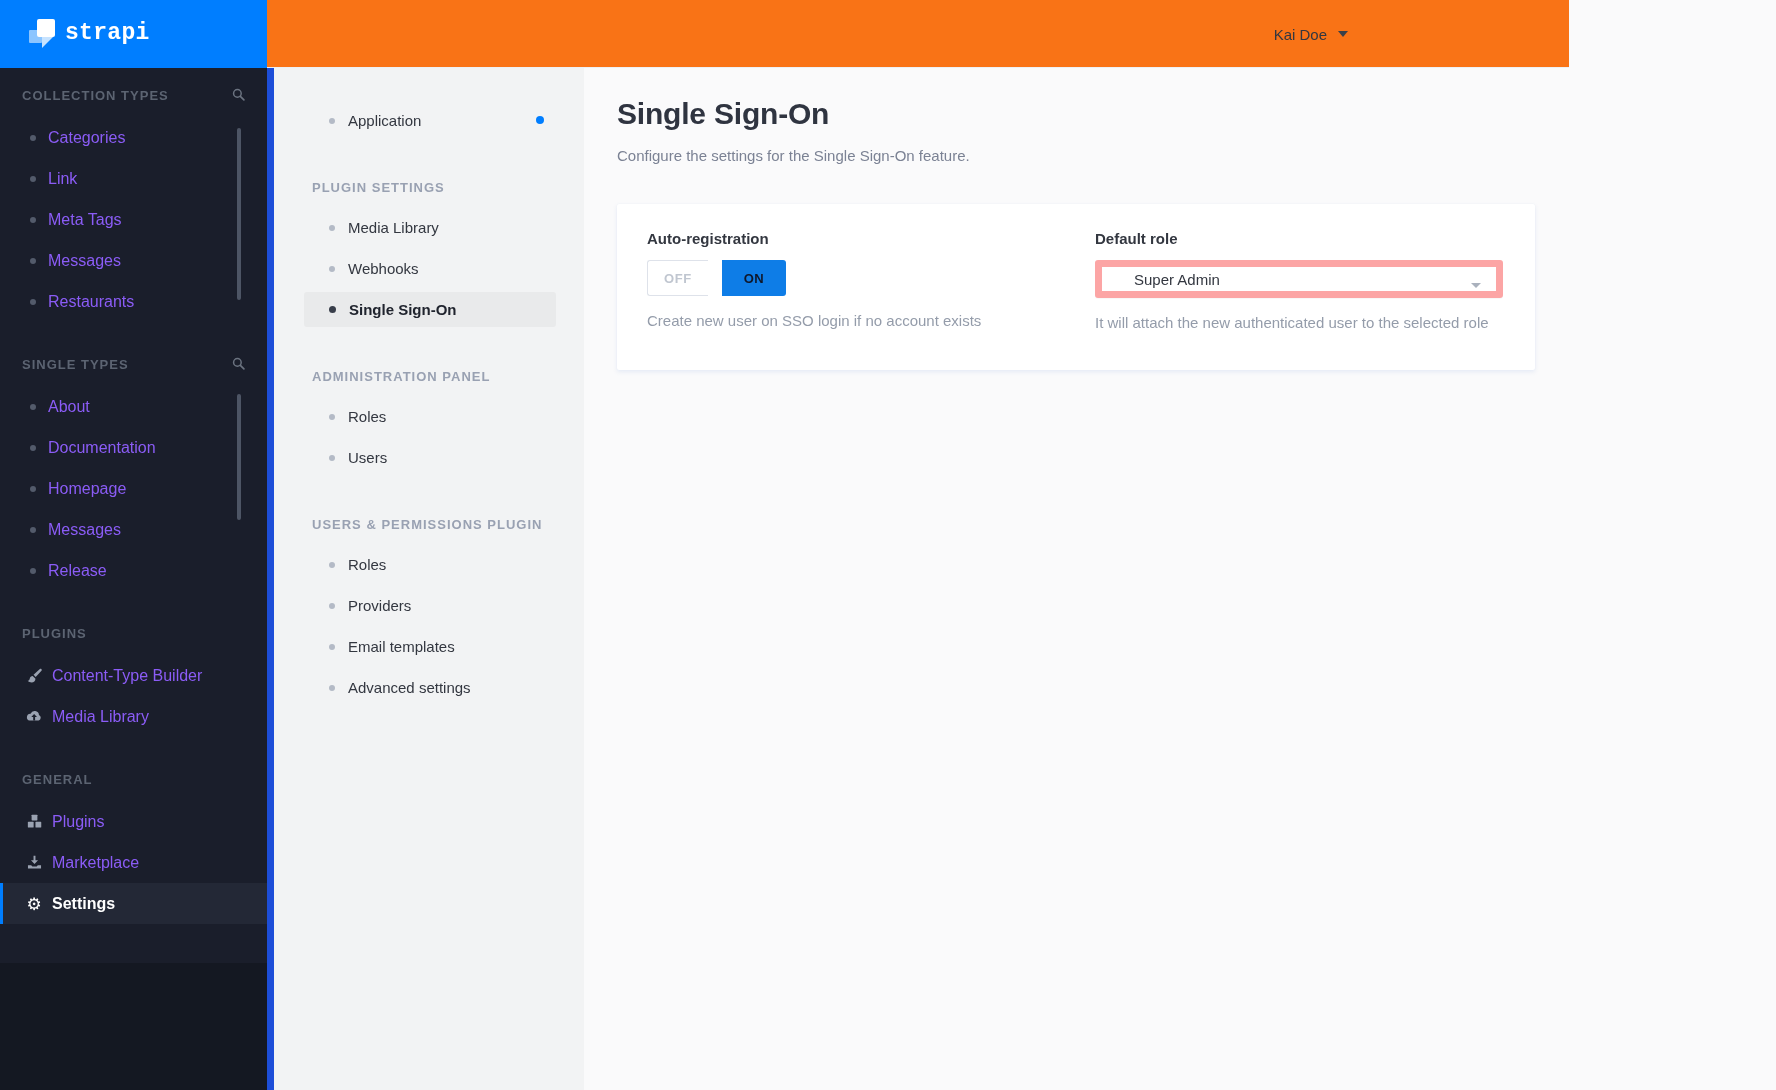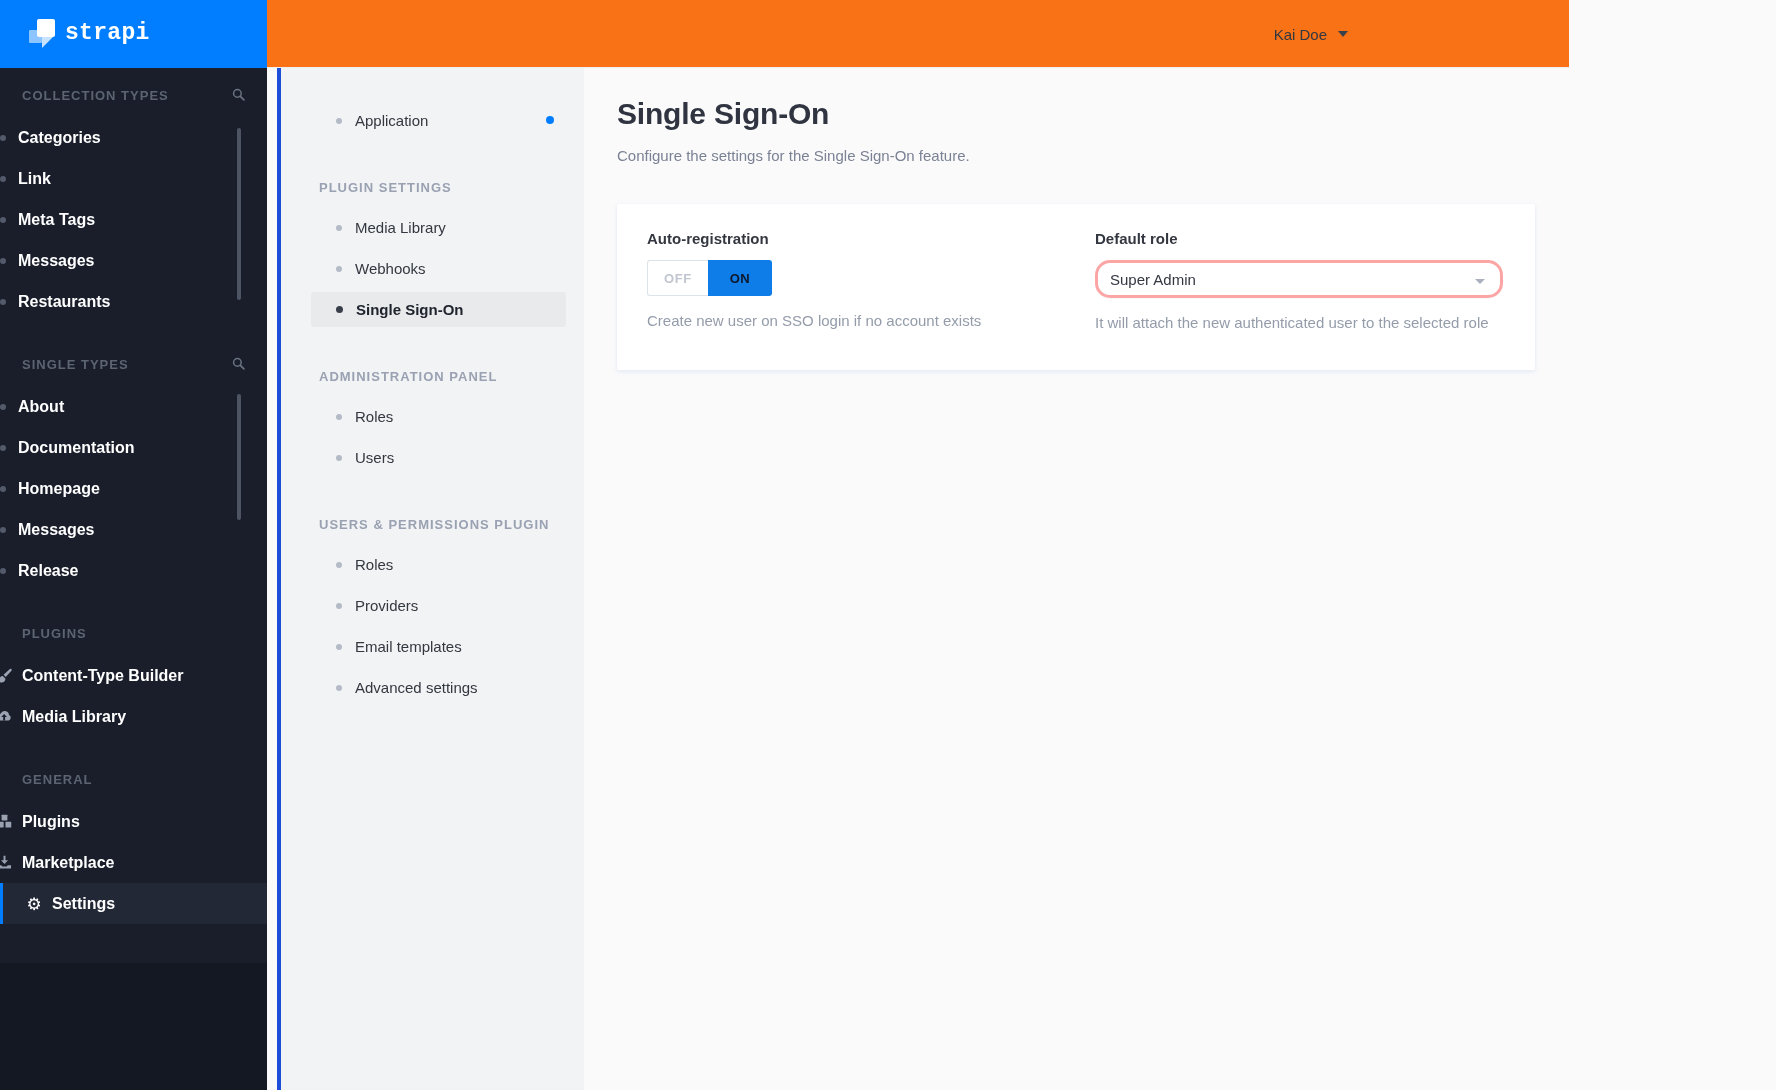--- a/index.html
+++ b/index.html
@@ -18,37 +18,37 @@
   .m2 { position:absolute; left:3px; top:14px; width:13px; height:13px; background:rgba(255,255,255,0.55); border-radius:1px; }
   .m3 { position:absolute; left:16px; top:21px; width:0; height:0; border-top:11px solid rgba(255,255,255,0.78); border-right:11px solid transparent; }
   .brand-name { color:#fff; font-size:23px; font-weight:bold; letter-spacing:0.3px; margin-left:7px; margin-top:-3px; }
 
   #side-menu { position:absolute; left:0; top:68px; width:267px; }
   .side-section { padding-top:36px; }
   .side-section.first { padding-top:21px; }
   .side-header { height:14px; line-height:14px; padding:0 22px; display:flex; justify-content:space-between; align-items:center;
                  font-size:13px; font-weight:bold; color:#5c6472; letter-spacing:1px; }
   .side-list { list-style:none; margin:14px 0 0 0; padding:0; }
-  .side-item { height:41px; display:flex; align-items:center; font-size:16px; color:#ffffff; cursor:pointer;font-weight:bold; }
+  .side-item { height:41px; display:flex; align-items:center; padding-left:30px; font-size:16px; color:#8b5cf6; cursor:pointer; }
   .side-item .bullet { width:6px; height:6px; border-radius:50%; background:#535b6b; margin-right:12px; flex:none; }
   .side-item .s-icon { width:16px; height:16px; margin-right:10px; margin-left:-4px; flex:none; display:flex; align-items:center; justify-content:center; }
   .side-item.active { background:#232836; border-left:3px solid #007eff; padding-left:27px; color:#ffffff; font-weight:bold; }
   .gear-glyph { font-family:"DejaVu Sans", sans-serif; font-size:17px; color:#ffffff; line-height:16px; }
   .scroll-thumb { position:absolute; left:237px; width:4px; border-radius:2px; background:#4d5565; }
   #scroll-thumb-ct { top:128px; height:172px; }
   #scroll-thumb-st { top:394px; height:126px; }
 
   
   #topbar { position:absolute; left:267px; top:0; width:1302px; height:68px; background:#f97316; border-bottom:1px solid #eef0f3; }
   #user-menu { position:absolute; right:221px; top:0; height:68px; display:flex; align-items:center; cursor:pointer; }
   #user-name { font-size:15px; color:#333740; }
   .caret-down { width:0; height:0; border-left:5px solid transparent; border-right:5px solid transparent; border-top:6px solid #3a4049; margin-left:11px; }
 
   
-  #subnav { position:absolute; left:277px; top:68px; width:317px; height:1022px; background:#f2f3f4; border-left:4px solid #1d4ed8; padding-top:32px; }
+  #subnav { position:absolute; left:267px; top:68px; width:317px; height:1022px; background:#f2f3f4; border-left:7px solid #1d4ed8; padding-top:32px; }
   .sub-row { height:41px; display:flex; align-items:center; position:relative; padding-left:55px; font-size:15px; color:#333740; cursor:pointer; }
   .sub-bullet { width:6px; height:6px; border-radius:50%; background:#b4bac6; margin-right:13px; flex:none; position:relative; z-index:1; }
   .sub-label { position:relative; z-index:1; }
   .sub-row.active .sub-label { font-weight:bold; color:#20242e; }
   .sub-row.active .sub-bullet { background:#383e4a; width:7px; height:7px; }
   .active-bg { position:absolute; left:30px; right:28px; top:3px; bottom:3px; background:#e9eaeb; border-radius:3px; }
   .notif-dot { position:absolute; right:40px; top:16px; width:8px; height:8px; border-radius:50%; background:#007eff; }
   .sub-section { margin-top:40px; }
   .sub-header { height:14px; line-height:14px; padding-left:38px; font-size:13px; font-weight:bold; color:#99a1b2; letter-spacing:1px; }
   .sub-list { margin-top:12px; }
@@ -59,28 +59,28 @@
   #page-title { margin:0; font-size:30px; line-height:28px; font-weight:bold; color:#2f3440; letter-spacing:-0.2px; }
   #page-subtitle { margin-top:19px; font-size:15px; color:#7b8294; }
 
   .card { margin-top:40px; width:918px; height:166px; background:#ffffff; border-radius:2px;
           box-shadow:0 2px 4px rgba(227,233,245,0.9), 0 0 1px rgba(227,233,245,0.9); display:flex; padding:26px 32px 0 30px; }
   .form-col { width:428px; flex:none; }
   .form-col.right { padding-left:20px; width:446px; }
   .field-label { font-size:15px; font-weight:bold; color:#333740; height:17px; line-height:17px; }
   .hint { margin-top:16px; font-size:15px; color:#949caa; }
 
-  .toggle { margin-top:13px; display:inline-flex; height:36px; border-radius:4px; }
+  .toggle { margin-top:13px; display:inline-flex; height:36px; border-radius:4px;gap:14px; }
   .toggle-off { width:61px; height:36px; background:#ffffff; border:1px solid #dee2ea; border-right:none; border-radius:3px 0 0 3px;
                 display:flex; align-items:center; justify-content:center; font-size:13px; font-weight:bold; letter-spacing:0.6px; color:#c0c6d0; cursor:pointer; }
   .toggle-on { width:64px; height:36px; background:#0e7de7; border-radius:0 3px 3px 0;
                display:flex; align-items:center; justify-content:center; font-size:13px; font-weight:bold; letter-spacing:0.6px; color:#0f172a; cursor:pointer; }
 
-  .select-box { margin-top:13px; width:408px; height:38px; background:#ffffff; border:3px solid #fca5a5; border-radius:15px;
-                display:flex; align-items:center; padding:0 12px; font-size:15px; color:#333740; position:relative; cursor:pointer;
+  .select-box { margin-top:13px; width:408px; height:38px; background:#ffffff; border:7px solid #fca5a5; border-radius:3px;
+                display:flex; align-items:center; padding:0 32px; font-size:15px; color:#333740; position:relative; cursor:pointer;
                 box-shadow:0 1px 1px rgba(16,22,34,0.03); }
   .select-caret { position:absolute; right:15px; top:16px; width:0; height:0; border-left:5px solid transparent; border-right:5px solid transparent; border-top:5px solid #aab1bd; }
 </style>
 </head>
 <body>
 
 <div id="sidebar">
   <div id="sidebar-footer"></div>
 
   <div id="side-menu">

